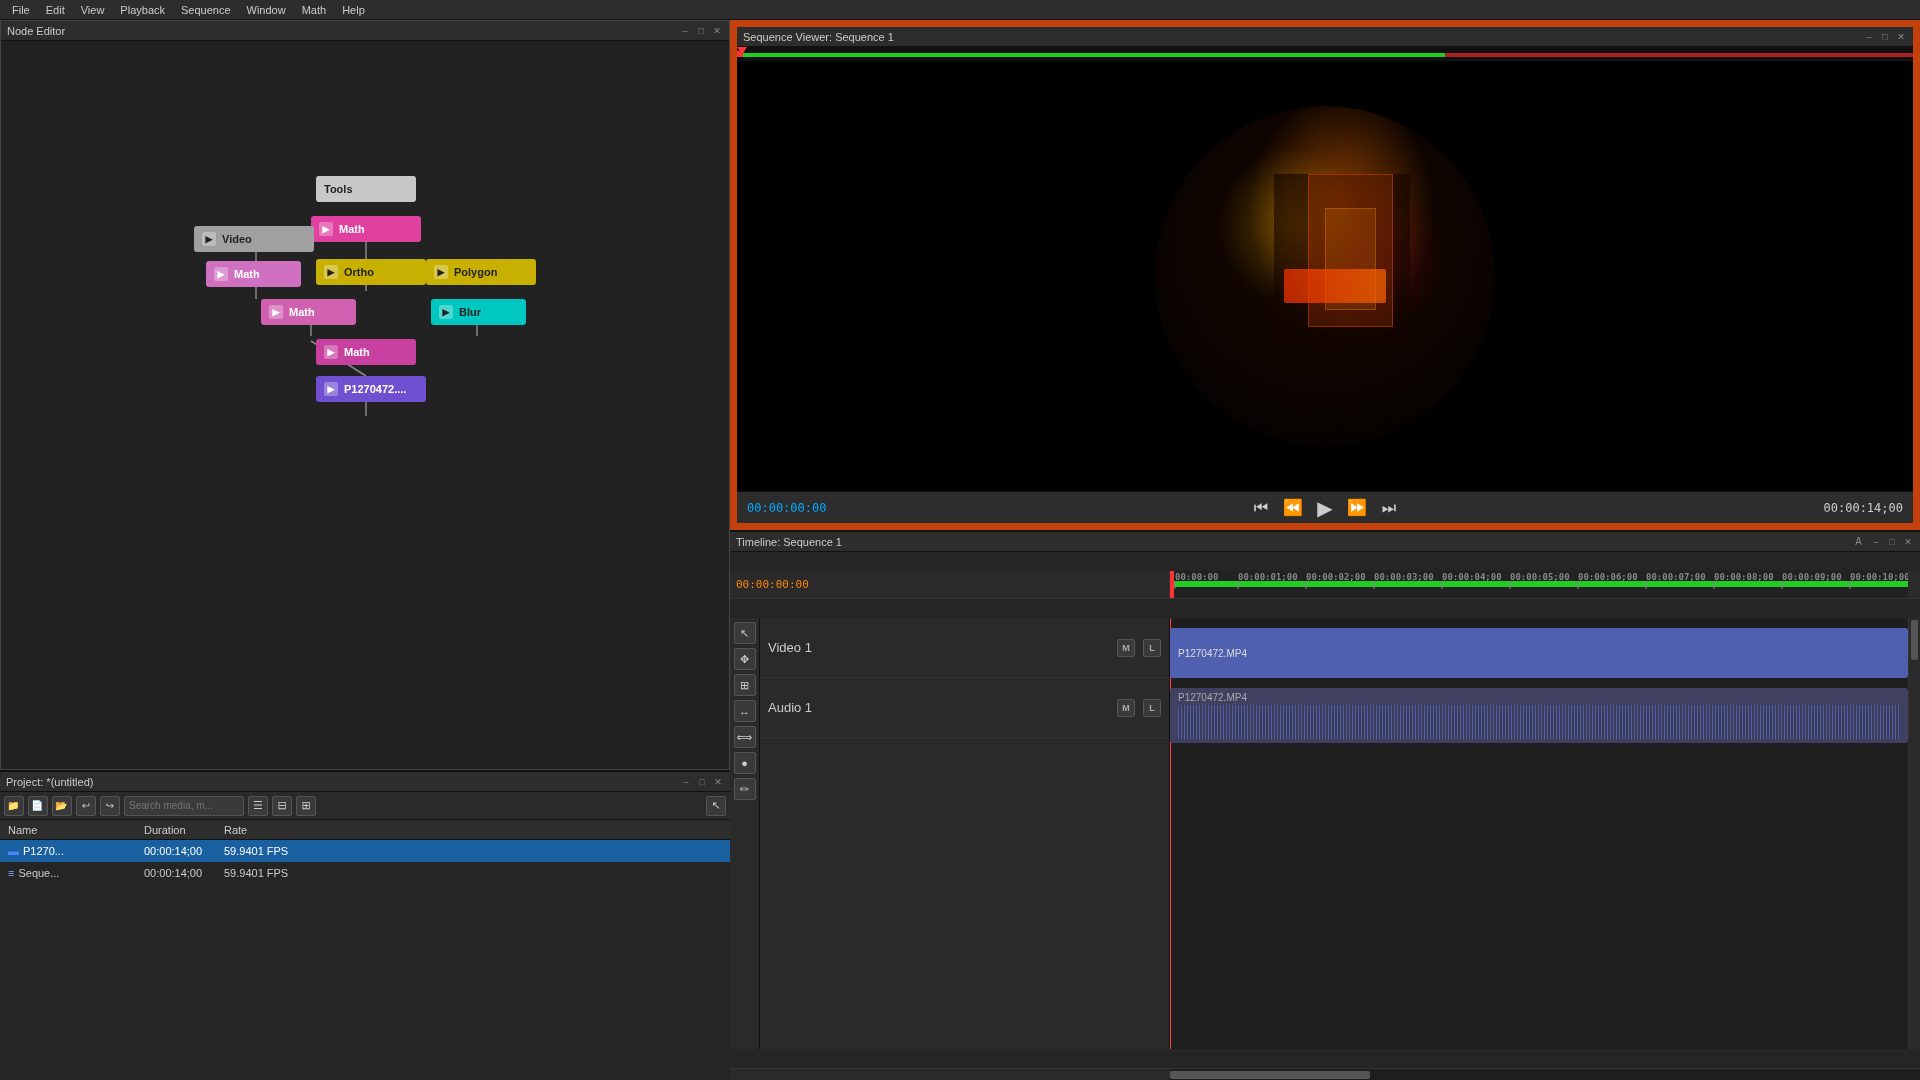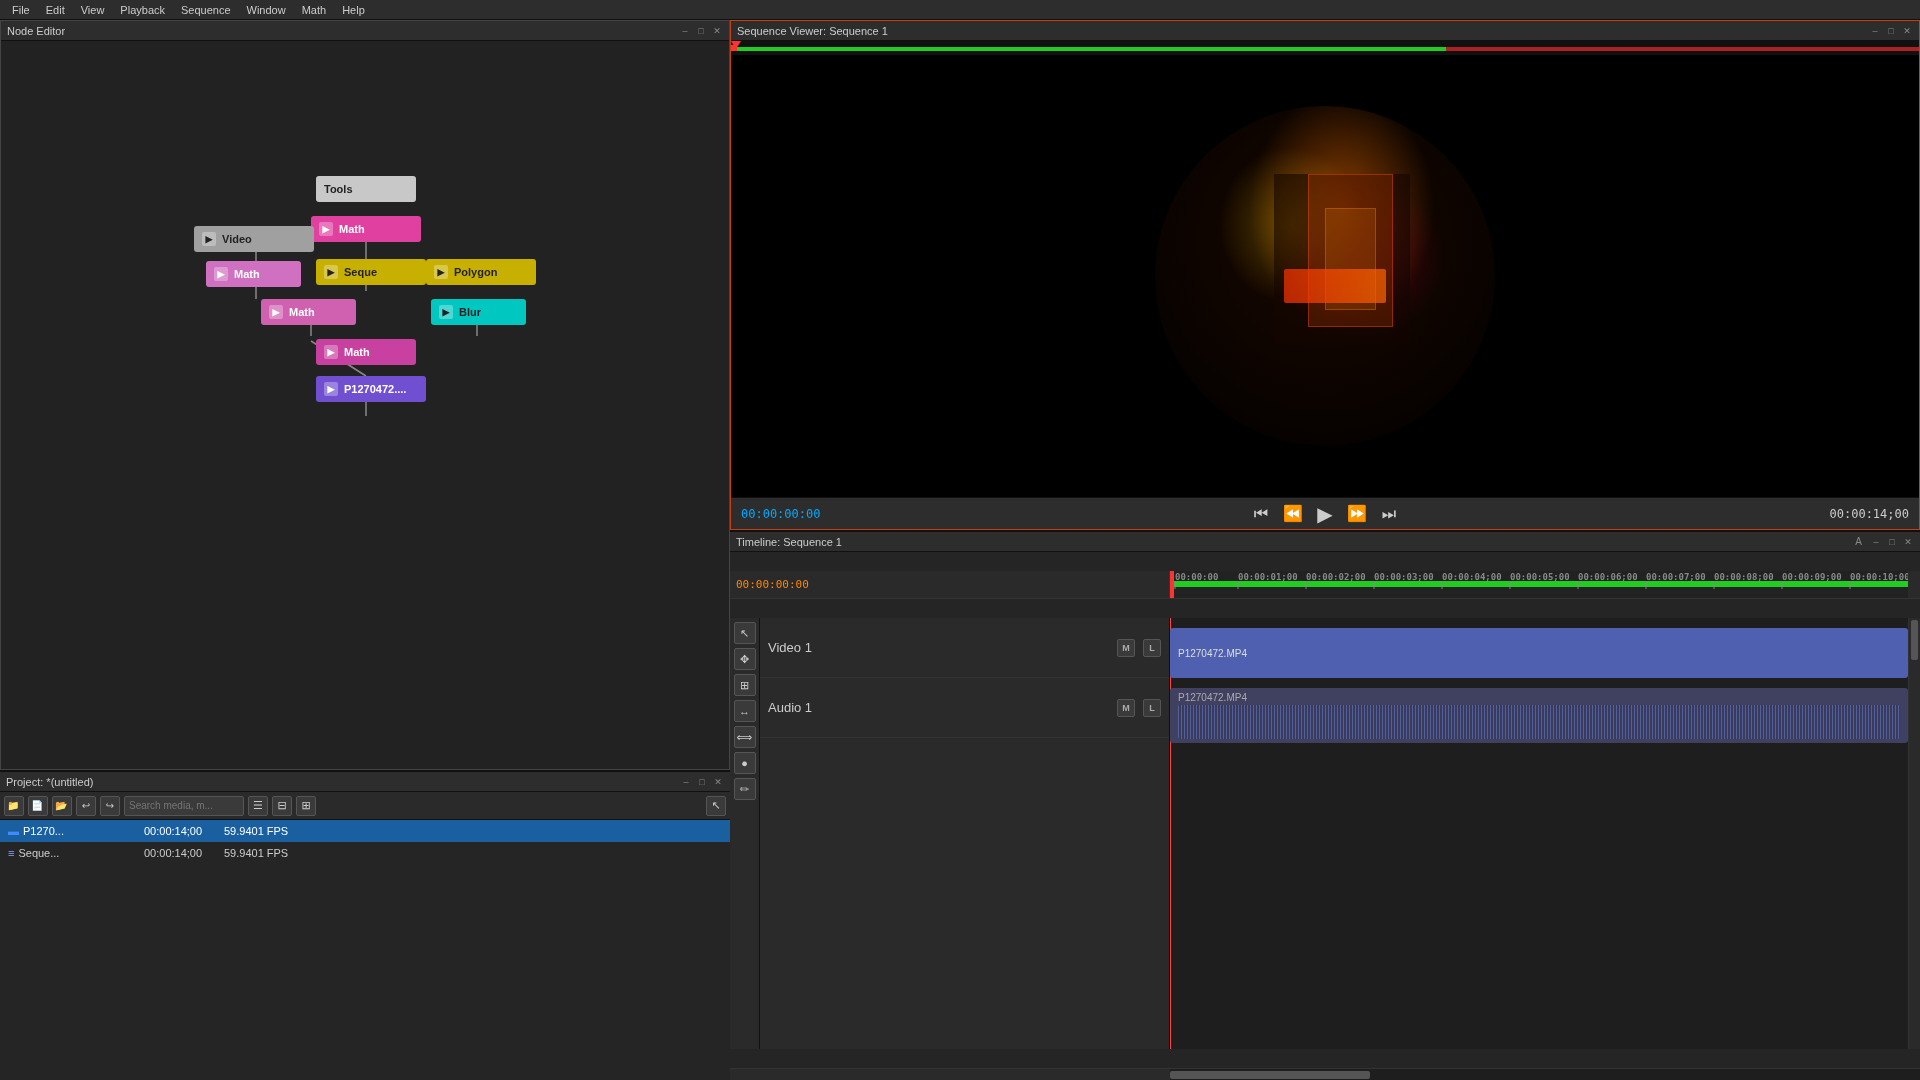--- a/index.html
+++ b/index.html
@@ -209,21 +209,21 @@
       display: flex;
       flex-direction: column;
       flex: 1;
     }
 
     
     #sequence-viewer {
       background: #111;
       height: 510px;
       flex-shrink: 0;
-      border: 1px solid #c2410c;
+      border: 7px solid #c2410c;
       display: flex;
       flex-direction: column;
     }
     #sequence-title-bar {
       background: #2d2d2d;
       height: 20px;
       display: flex;
       align-items: center;
       padding: 0 6px;
       border-bottom: 1px solid #111;
@@ -523,21 +523,21 @@
           <span>Video</span>
         </div>
 
         <div class="node node-math-light" style="left: 205px; top: 220px;">
           <span class="node-arrow">▶</span>
           <span>Math</span>
         </div>
 
         <div class="node node-ortho" style="left: 315px; top: 218px;">
           <span class="node-arrow">▶</span>
-          <span>Seque</span>
+          <span>Ortho</span>
         </div>
 
         <div class="node node-polygon" style="left: 425px; top: 218px;">
           <span class="node-arrow">▶</span>
           <span>Polygon</span>
         </div>
 
         <div class="node node-math-mid" style="left: 260px; top: 258px;">
           <span class="node-arrow">▶</span>
           <span>Math</span>
@@ -573,20 +573,25 @@
         <div class="toolbar-btn" title="New">📁</div>
         <div class="toolbar-btn">📄</div>
         <div class="toolbar-btn">📂</div>
         <div class="toolbar-btn">↩</div>
         <div class="toolbar-btn">↪</div>
         <input type="text" id="search-media" class="" placeholder="Search media, m..." style="">
         <div class="view-btn">☰</div>
         <div class="view-btn">⊟</div>
         <div class="view-btn">⊞</div>
         <div class="view-btn" style="margin-left: auto;">↖</div>
+      </div>
+      <div id="project-list-header">
+        <span class="col-name">Name</span>
+        <span class="col-duration">Duration</span>
+        <span class="col-rate">Rate</span>
       </div>
       <div>
         <div class="project-row selected">
           <span class="col-name">
             <span class="icon-video">▬</span>
             <span>P1270...</span>
           </span>
           <span class="col-duration">00:00:14;00</span>
           <span class="col-rate">59.9401 FPS</span>
         </div>

